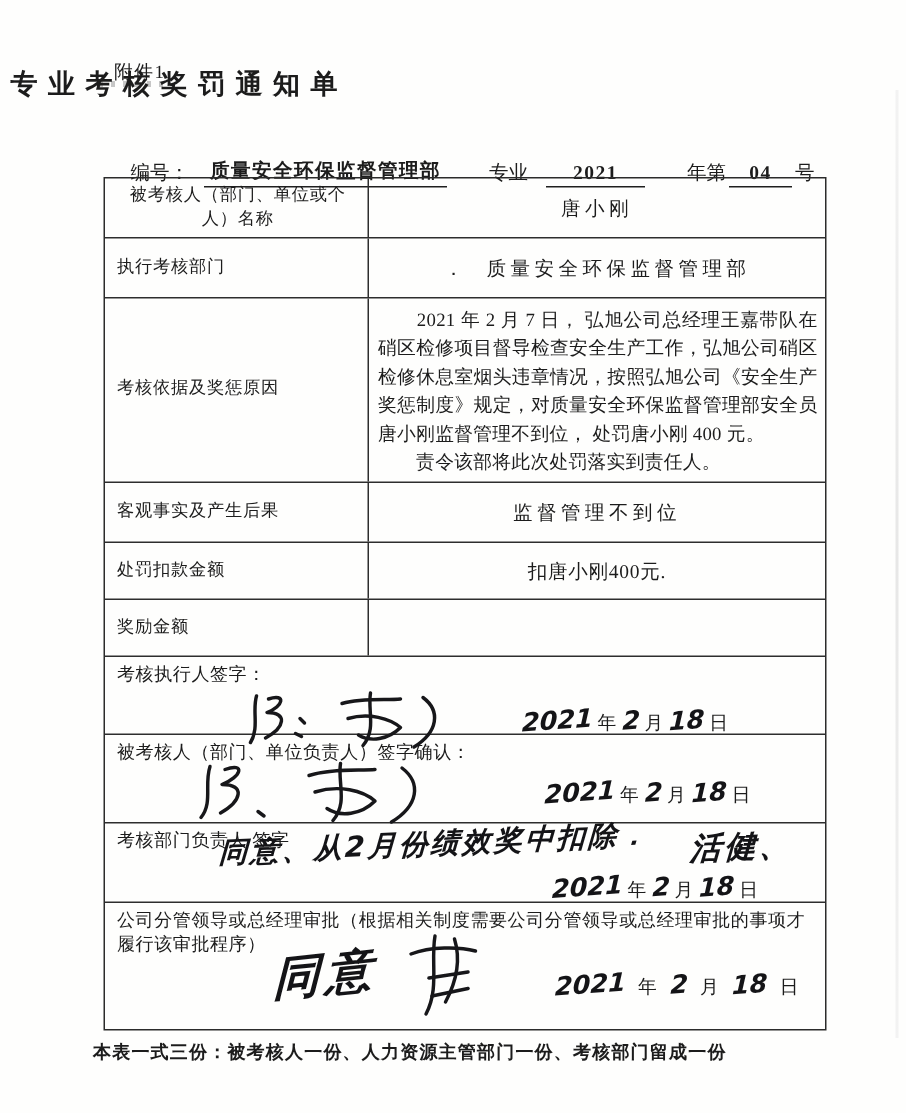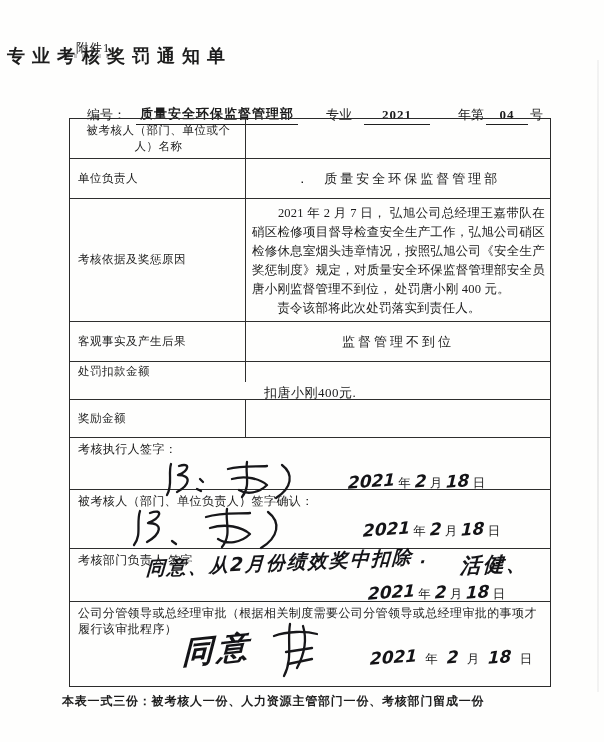--- a/index.html
+++ b/index.html
@@ -68,21 +68,21 @@
     padding:2px 6px 2px 8px;
     font-size:11.5px;letter-spacing:.5px;line-height:1.35;
   }
   .cell-value{
     flex:1;display:flex;align-items:center;justify-content:center;
     font-size:13px;letter-spacing:3px;
     white-space:pre-wrap;box-sizing:border-box;
     padding:2px 4px;
   }
   .r1{height:39px;} .r2{height:40px;} .r3{height:123px;}
-  .r4{height:40px;justify-content:space-between;} .r5{height:38px;flex-direction:column;} .r6{height:38px;}
+  .r4{height:40px;justify-content:space-between;} .r5{height:38px;} .r6{height:38px;}
   .s1{height:59px;} .s2{height:52px;} .s3{height:53px;} .s4{height:85px;}
   .r3 .cell-value{
     align-items:flex-start;justify-content:flex-start;
     text-align:justify;
     font-size:12.5px;letter-spacing:.2px;line-height:19px;
     padding:5px 5px 2px 6px;
   }
   .r5 .cell-value{letter-spacing:.5px;}
   .sig-row{display:block;position:relative;box-sizing:border-box;border-top:1px solid #2e2e2e;}
   .sig-label{
@@ -139,24 +139,25 @@
     <span class="ul year">2021</span>
     <span class="plain gap-l">年第</span>
     <span class="ul serial">04</span>
     <span class="plain">号</span>
   </div>
 
   <div class="form-table">
 
     <div class="row r1">
       <div class="cell-label">被考核人（部门、单位或个人）名称</div>
+      <div class="cell-value">唐小刚</div>
     </div>
 
     <div class="row r2">
-      <div class="cell-label">单位负责人</div>
+      <div class="cell-label">执行考核部门</div>
       <div class="cell-value">．  质量安全环保监督管理部</div>
     </div>
 
     <div class="row r3">
       <div class="cell-label">考核依据及奖惩原因</div>
       <div class="cell-value">　　2021 年 2 月 7 日， 弘旭公司总经理王嘉带队在硝区检修项目督导检查安全生产工作，弘旭公司硝区检修休息室烟头违章情况，按照弘旭公司《安全生产奖惩制度》规定，对质量安全环保监督管理部安全员唐小刚监督管理不到位， 处罚唐小刚 400 元。
 　　责令该部将此次处罚落实到责任人。</div>
     </div>
 
     <div class="row r4">

